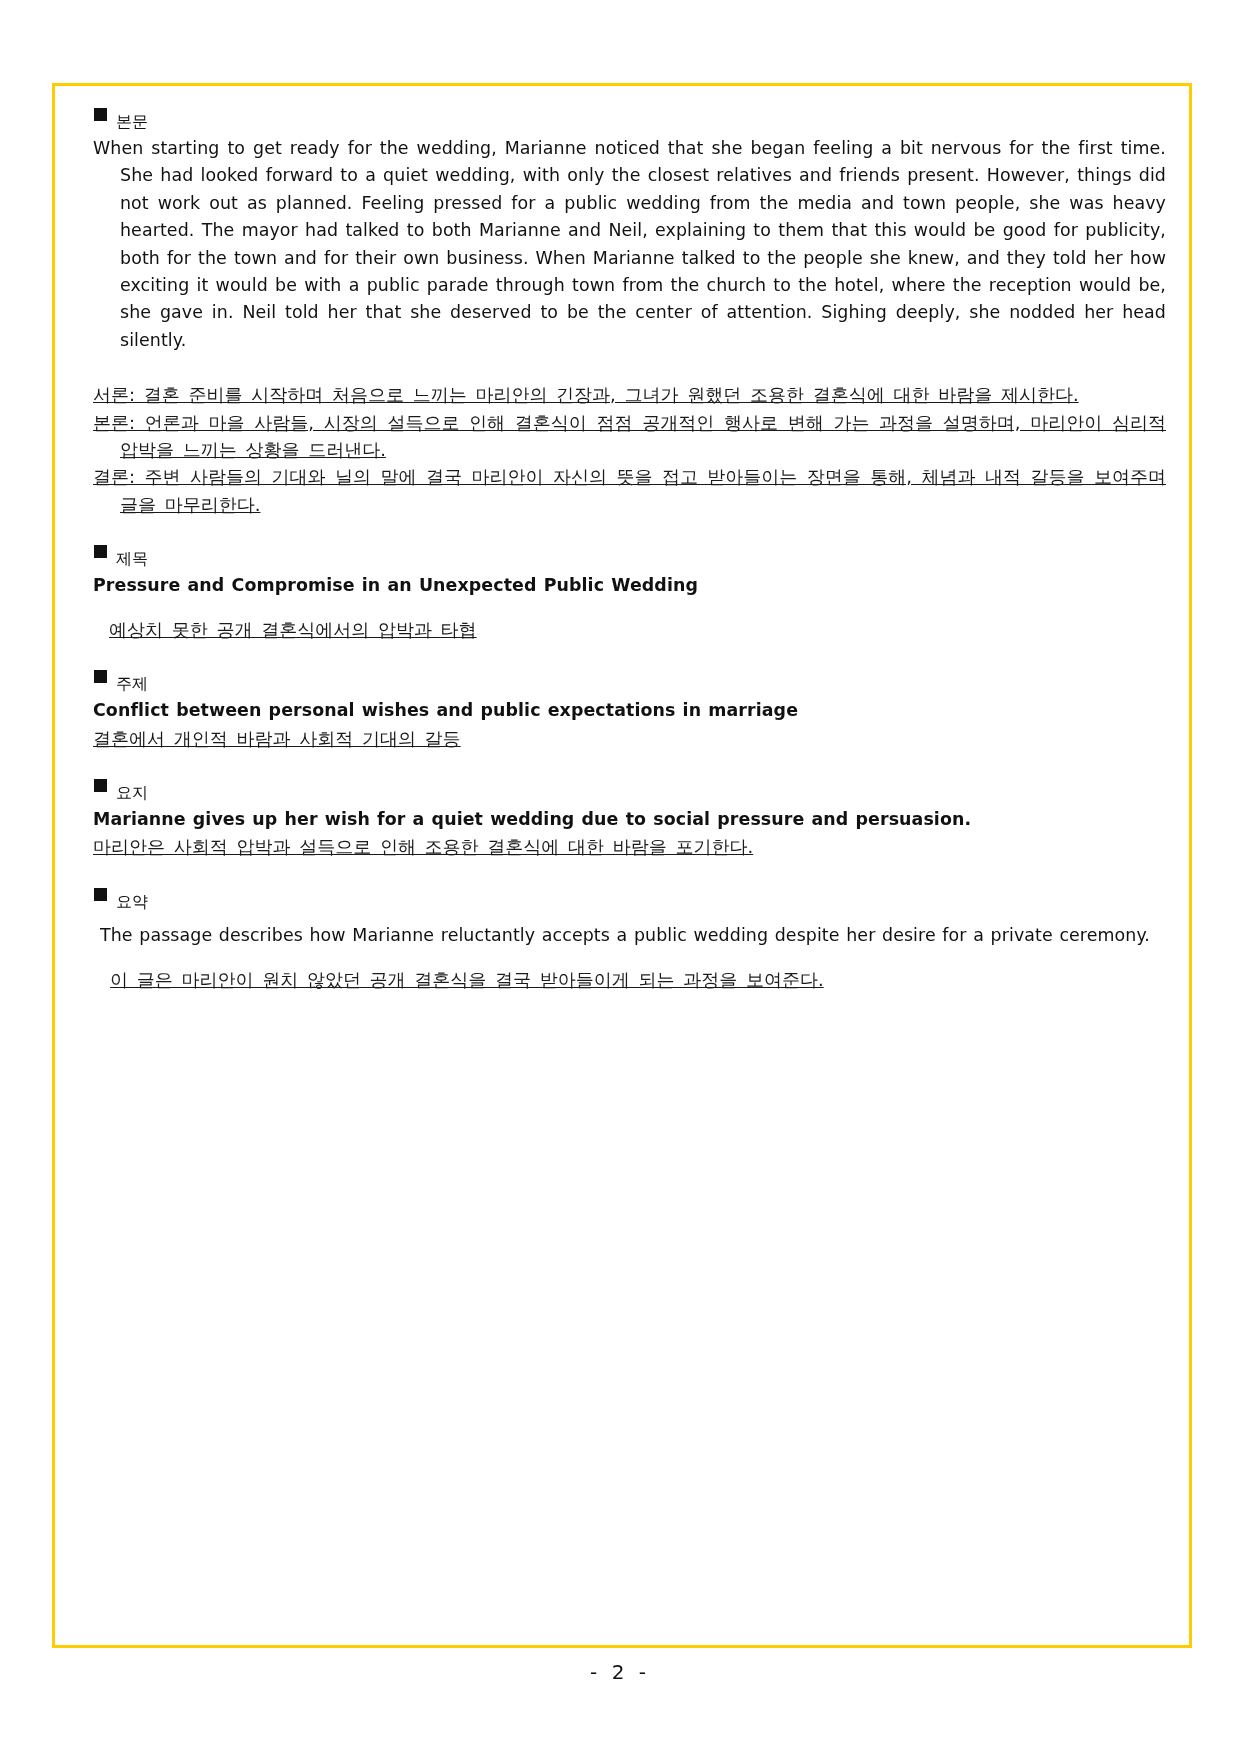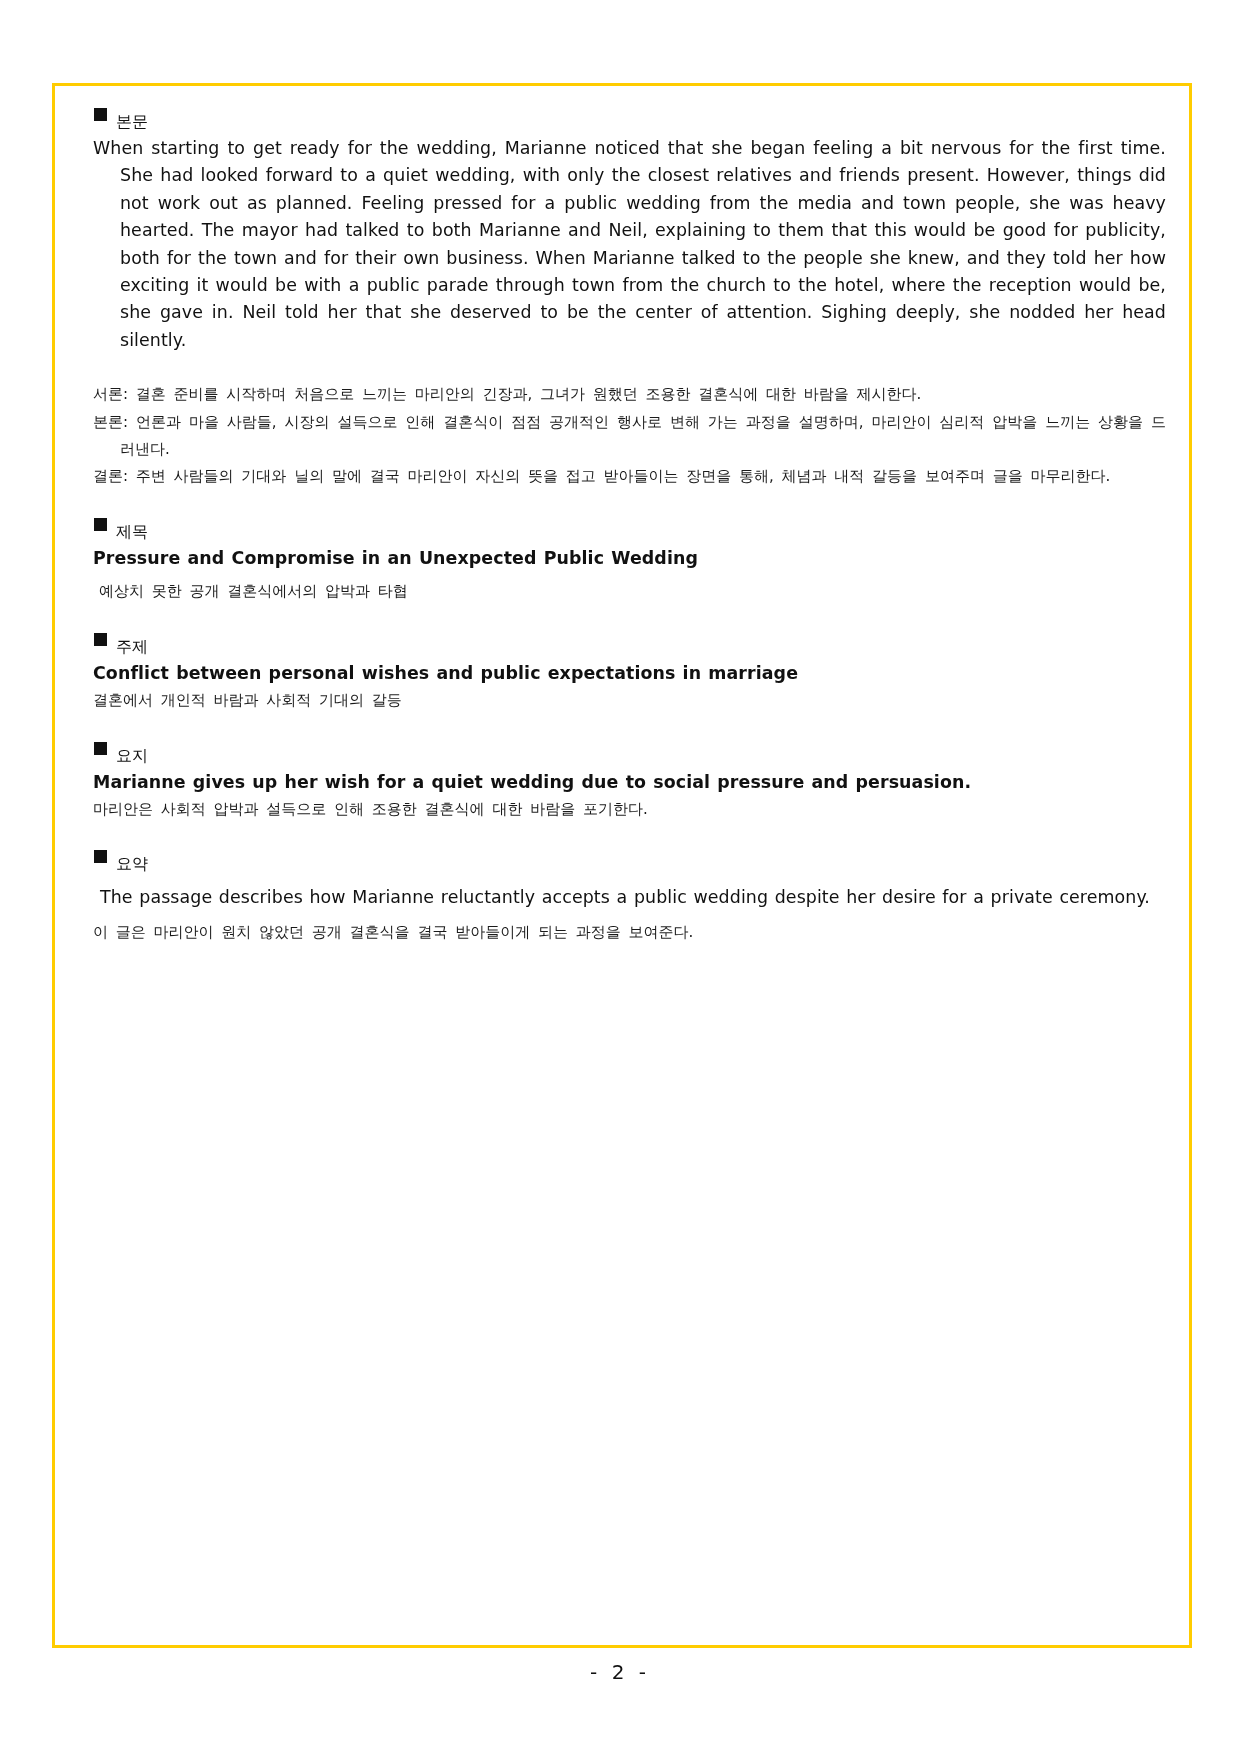--- a/index.html
+++ b/index.html
@@ -59,27 +59,28 @@
       padding-left: 27px;
       text-indent: -27px;
       letter-spacing: 0.1px;
       word-spacing: 1px;
     }
     .en.nojust {
       text-align: left;
       font-weight: bold;
     }
     .ko {
-      font-size: 15px;
+      font-size: 18px;
       line-height: 27.4px;
       text-align: justify;
       padding-left: 27px;
       text-indent: -27px;
       word-spacing: 3px;
       color: #1a1a1a;
+      text-decoration: underline;
     }
     .ko.nojust {
       text-align: left;
     }
     .page-number {
       position: absolute;
       top: 1658px;
       left: 0;
       width: 1240px;
       text-align: center;
@@ -109,21 +110,21 @@
     <p class="ko" style="margin:0">본론: 언론과 마을 사람들, 시장의 설득으로 인해 결혼식이 점점 공개적인 행사로 변해 가는 과정을 설명하며, 마리안이 심리적 압박을 느끼는 상황을 드러낸다.</p>
     <p class="ko" style="margin:0">결론: 주변 사람들의 기대와 닐의 말에 결국 마리안이 자신의 뜻을 접고 받아들이는 장면을 통해, 체념과 내적 갈등을 보여주며 글을 마무리한다.</p>
   </div>
 
   <div class="section">
     <div class="heading">
       <span class="square"></span>
       <span>제목</span>
     </div>
     <p class="en nojust" style="margin:0">Pressure and Compromise in an Unexpected Public Wedding</p>
-    <p class="ko nojust" style="margin:6px">예상치 못한 공개 결혼식에서의 압박과 타협</p>
+    <p class="ko nojust" style="margin:16px">예상치 못한 공개 결혼식에서의 압박과 타협</p>
   </div>
 
   <div class="section">
     <div class="heading">
       <span class="square"></span>
       <span>주제</span>
     </div>
     <p class="en nojust" style="margin:0">Conflict between personal wishes and public expectations in marriage</p>
     <p class="ko nojust" style="margin:0">결혼에서 개인적 바람과 사회적 기대의 갈등</p>
   </div>
@@ -136,18 +137,18 @@
     <p class="en nojust" style="margin:0">Marianne gives up her wish for a quiet wedding due to social pressure and persuasion.</p>
     <p class="ko nojust" style="margin:0">마리안은 사회적 압박과 설득으로 인해 조용한 결혼식에 대한 바람을 포기한다.</p>
   </div>
 
   <div class="section">
     <div class="heading">
       <span class="square"></span>
       <span>요약</span>
     </div>
     <p class="en" style="margin:7px">The passage describes how Marianne reluctantly accepts a public wedding despite her desire for a private ceremony.</p>
-    <p class="ko nojust" style="margin:0">이 글은 마리안이 원치 않았던 공개 결혼식을 결국 받아들이게 되는 과정을 보여준다.</p>
+    <p class="ko nojust" style="margin:17px">이 글은 마리안이 원치 않았던 공개 결혼식을 결국 받아들이게 되는 과정을 보여준다.</p>
   </div>
 
 </div>
 
 <div class="page-number">- 2 -</div>
 
 </body></html>

